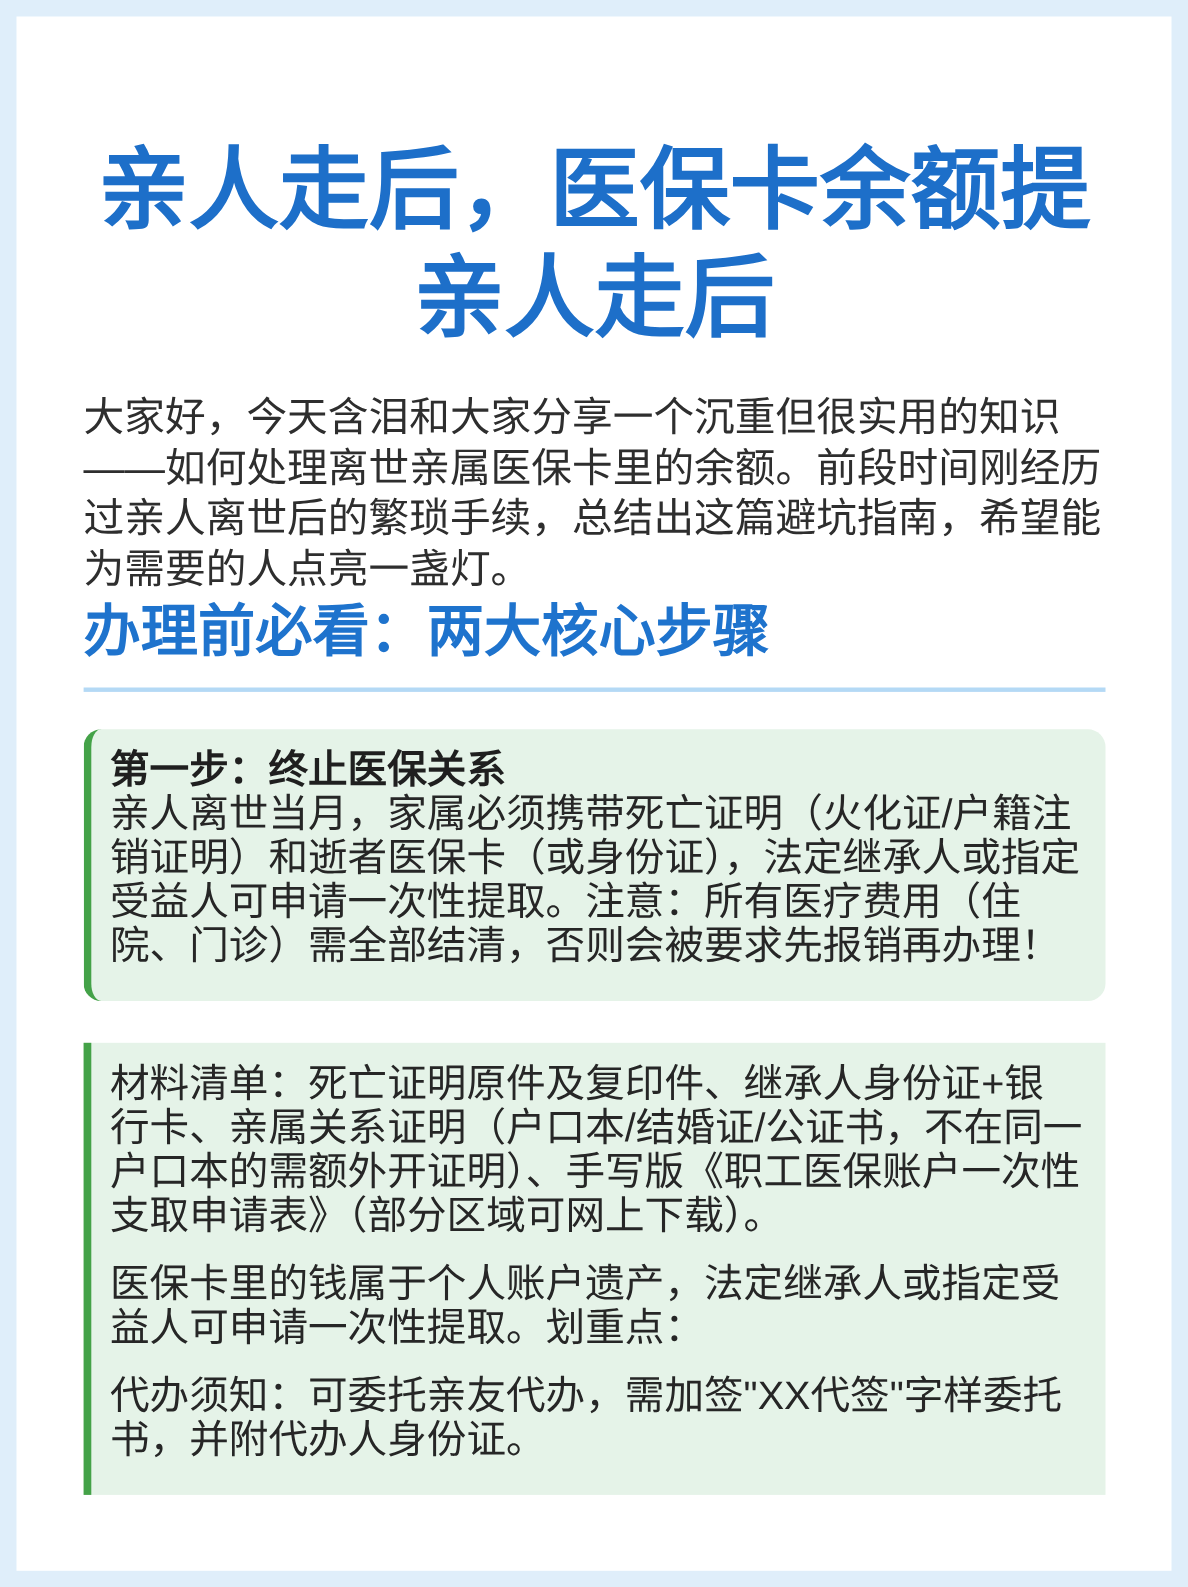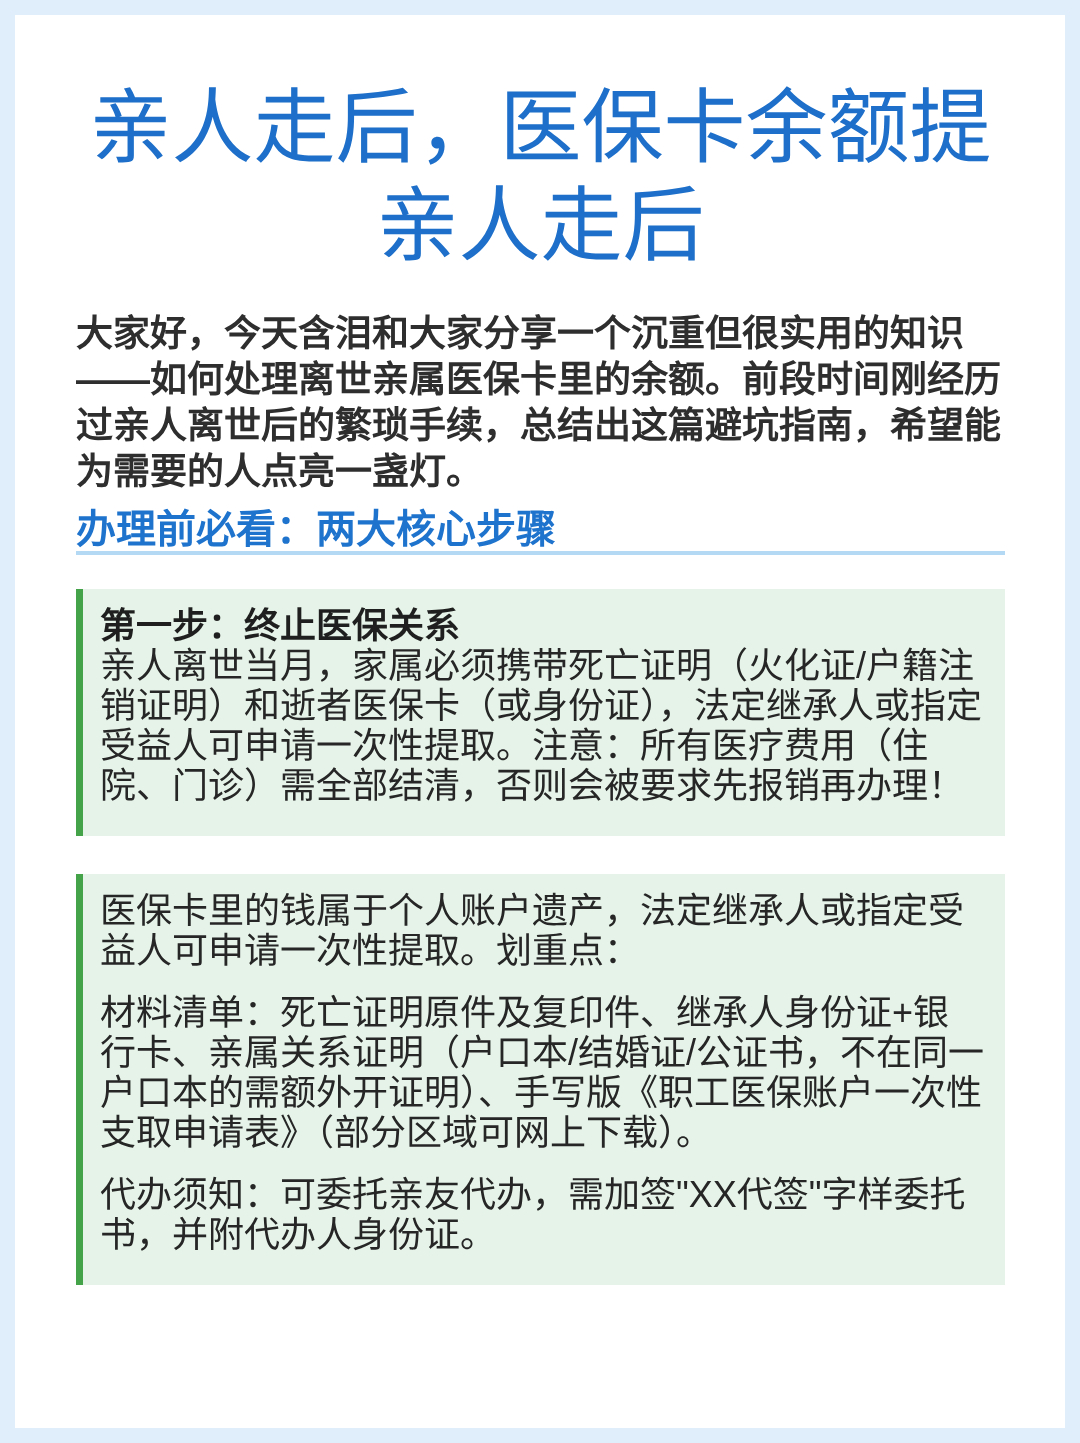--- a/index.html
+++ b/index.html
@@ -17,52 +17,51 @@
   .sheet {
     position: absolute;
     left: 15px; top: 15px; right: 15px; bottom: 15px;
     background: #ffffff;
     overflow: hidden;
   }
   .content {
     padding: 0 60px 0 61px;
   }
   .title {
-    margin-top: 64px;
+    margin-top: 110px;
     font-size: 82px;
     line-height: 98px;
-    font-weight: 400;
+    font-weight: 700;
     text-align: center;
     color: #1d6fc9;
   }
   .intro {
     margin-top: 36px;
     font-size: 37px;
     line-height: 46px;
     color: #2e2e2e;
-    font-weight: bold;
   }
   .section-heading {
     margin-top: 12px;
-    font-size: 40px;
+    font-size: 52px;
     line-height: 44px;
     font-weight: 800;
     color: #1e73cd;
-    padding-bottom: 0;
+    padding-bottom: 28px;
     border-bottom: 4px solid #b4d9f5;
   }
   .step-card {
     background: #e5f3e8;
     border-left: 7px solid #44a248;
     padding: 17px 20px 30px 17px;
     font-size: 36px;
     line-height: 40px;
     color: #262626;
   }
-  .step-card.first  { margin-top: 34px; }
+  .step-card.first  { margin-top: 34px; border-radius: 16px; }
   .step-card.second { margin-top: 38px; }
   .step-title {
     font-size: 36px;
     line-height: 40px;
     font-weight: bold;
     color: #1f1f1f;
   }
   .step-card p { margin: 0; }
   .step-card p + p { margin-top: 22px; }
 </style>
@@ -78,20 +77,20 @@
       <p class="intro">大家好，今天含泪和大家分享一个沉重但很实用的知识——如何处理离世亲属医保卡里的余额。前段时间刚经历过亲人离世后的繁琐手续，总结出这篇避坑指南，希望能为需要的人点亮一盏灯。</p>
 
       <h2 class="section-heading">办理前必看：两大核心步骤</h2>
 
       <div class="step-card first">
         <div class="step-title">第一步：终止医保关系</div>
         <p>亲人离世当月，家属必须携带死亡证明（火化证/户籍注销证明）和逝者医保卡（或身份证），法定继承人或指定受益人可申请一次性提取。注意：所有医疗费用（住院、门诊）需全部结清，否则会被要求先报销再办理！</p>
       </div>
 
       <div class="step-card second">
+        <p>材料清单：死亡证明原件及复印件、继承人身份证+银行卡、亲属关系证明（户口本/结婚证/公证书，不在同一户口本的需额外开证明）、手写版《职工医保账户一次性支取申请表》（部分区域可网上下载）。</p>
         <p>医保卡里的钱属于个人账户遗产，法定继承人或指定受益人可申请一次性提取。划重点：</p>
-        <p>材料清单：死亡证明原件及复印件、继承人身份证+银行卡、亲属关系证明（户口本/结婚证/公证书，不在同一户口本的需额外开证明）、手写版《职工医保账户一次性支取申请表》（部分区域可网上下载）。</p>
         <p>代办须知：可委托亲友代办，需加签"XX代签"字样委托书，并附代办人身份证。</p>
       </div>
 
     </div>
   </div>
 </div>
 
 </body></html>

